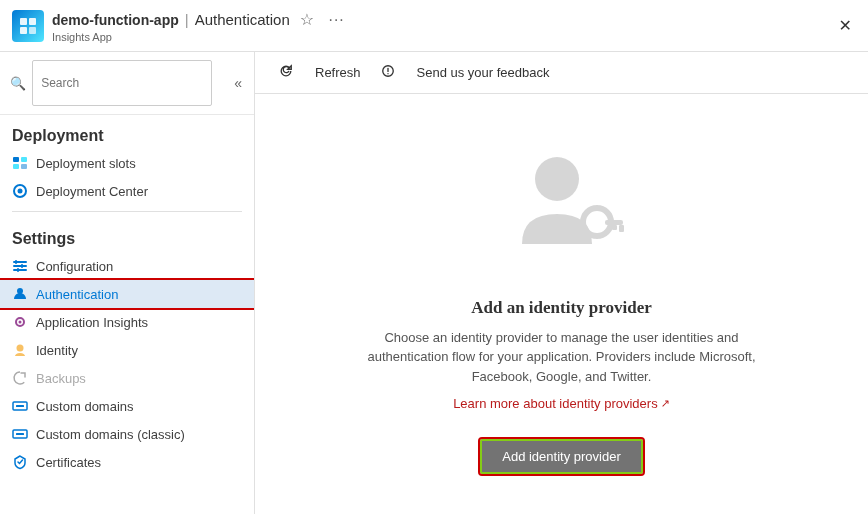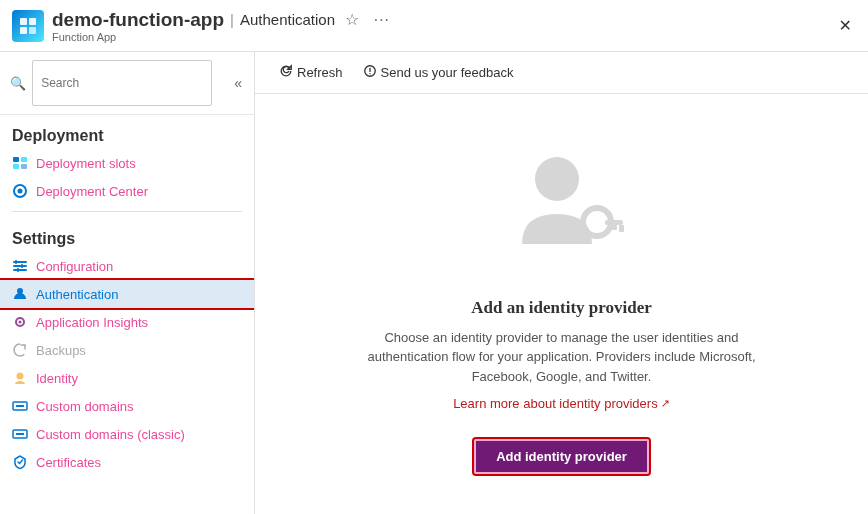--- a/index.html
+++ b/index.html
@@ -7,60 +7,60 @@
 
     
     .title-bar {
       display: flex; align-items: center; justify-content: space-between;
       padding: 8px 12px; border-bottom: 1px solid #e0e0e0; background: #fff; min-height: 46px;
     }
     .title-bar-left { display: flex; align-items: center; gap: 8px; }
     .app-icon { width: 32px; height: 32px; background: linear-gradient(135deg, #0078d4, #50e6ff); border-radius: 4px; display: flex; align-items: center; justify-content: center; flex-shrink: 0; }
     .app-icon svg { width: 20px; height: 20px; }
     .title-text { display: flex; align-items: center; gap: 6px; }
-    .app-name { font-size: 19px; font-weight: 600; color: #333; }
+    .app-name { font-size: 14px; font-weight: 600; color: #333; }
     .title-separator { color: #999; font-size: 15px; }
     .page-name { font-size: 15px; color: #333; }
     .sub-title { font-size: 11px; color: #666; }
     .title-action-btn { background: none; border: none; cursor: pointer; color: #666; font-size: 16px; padding: 2px 4px; }
     .close-btn { color: #333; font-size: 16px; }
 
     
     .main-container { display: flex; flex: 1; overflow: hidden; }
 
     
     .sidebar { width: 255px; border-right: 1px solid #e0e0e0; display: flex; flex-direction: column; overflow: hidden; flex-shrink: 0; }
     .sidebar-search { padding: 8px 10px; border-bottom: 1px solid #e8e8e8; display: flex; align-items: center; gap: 6px; }
     .sidebar-search input { border: 1px solid #ccc; border-radius: 2px; padding: 15px 8px; width: 180px; font-size: 12px; outline: none; color: #555; }
     .sidebar-collapse-btn { margin-left: auto; background: none; border: none; cursor: pointer; color: #666; font-size: 14px; padding: 2px; }
     .sidebar-scroll { flex: 1; overflow-y: auto; overflow-x: hidden; }
     .sidebar-scroll::-webkit-scrollbar { width: 6px; }
     .sidebar-scroll::-webkit-scrollbar-thumb { background: #ccc; }
 
     .section-label { font-size: 16px; font-weight: 700; color: #333; padding: 12px 12px 4px 12px; text-transform: none; }
-    .sidebar-item { display: flex; align-items: center; gap: 8px; padding: 6px 12px; cursor: pointer; color: #ec4899; font-size: 13px; white-space: nowrap; }
+    .sidebar-item { display: flex; align-items: center; gap: 8px; padding: 6px 12px; cursor: pointer; color: #404040; font-size: 13px; white-space: nowrap; }
     .sidebar-item.active { background: #dde9f5; color: #0078d4; outline: 2px solid #c00; }
     .sidebar-item.disabled { color: #aaa; cursor: default; }
     .sidebar-item .item-icon { width: 16px; height: 16px; flex-shrink: 0; display: flex; align-items: center; justify-content: center; }
     .sidebar-divider { border: none; border-top: 1px solid #e0e0e0; margin: 6px 12px; }
 
     
     .content-area { flex: 1; display: flex; flex-direction: column; overflow: hidden; }
     .toolbar { display: flex; align-items: center; gap: 4px; padding: 8px 16px; border-bottom: 1px solid #e0e0e0; }
-    .toolbar-btn { display: flex; align-items: center; gap: 4px; background: none; border: none; cursor: pointer; color: #333; font-size: 13px; padding: 4px 8px; }
+    .toolbar-btn { display: flex; align-items: center; gap: 22px; background: none; border: none; cursor: pointer; color: #333; font-size: 13px; padding: 4px 8px; }
 
     .content-main { flex: 1; display: flex; flex-direction: column; align-items: center; justify-content: center; padding: 20px; text-align: center; overflow-y: auto; }
 
     .illustration { width: 140px; height: 140px; margin-bottom: 24px; opacity: 0.85; }
 
     .content-title { font-size: 17px; font-weight: 600; color: #333; margin-bottom: 10px; font-family: Liberation Serif, serif; }
     .content-desc { font-size: 13px; color: #555; max-width: 420px; line-height: 1.5; margin-bottom: 10px; }
     .content-link { color: #b91c1c; text-decoration: none; font-size: 13px; display: inline-flex; align-items: center; gap: 3px; margin-bottom: 28px; }
 
-    .add-btn { background: #701a75; color: #fff; border: 2px solid #f9a8d4; border-radius: 2px; padding: 8px 20px; font-size: 13px; cursor: pointer; font-weight: 700; outline: 2px solid #c00; }
+    .add-btn { background: #737373; color: #fff; border: 2px solid #84cc16; border-radius: 2px; padding: 8px 20px; font-size: 13px; cursor: pointer; font-weight: 400; outline: 2px solid #c00; }
   </style>
 </head>
 <body>
 
 <div class="title-bar">
   <div class="title-bar-left">
     <div class="app-icon">
       <svg viewBox="0 0 20 20" fill="none">
         <rect x="2" y="2" width="7" height="7" rx="1" fill="#fff" opacity="0.9"></rect>
         <rect x="11" y="2" width="7" height="7" rx="1" fill="#fff" opacity="0.9"></rect>
@@ -69,21 +69,21 @@
       </svg>
     </div>
     <div>
       <div class="title-text">
         <span class="app-name">demo-function-app</span>
         <span class="title-separator">|</span>
         <span class="page-name">Authentication</span>
         <button class="title-action-btn" title="Favorite">☆</button>
         <button class="title-action-btn">···</button>
       </div>
-      <div class="sub-title">Function App</div>
+      <div class="sub-title">Insights App</div>
     </div>
   </div>
   <button class="title-action-btn close-btn">✕</button>
 </div>
 
 <div class="main-container">
 
   <div class="sidebar">
     <div class="sidebar-search">
       <span style="color:#666; font-size:13px;">🔍</span>
@@ -142,37 +142,37 @@
       </div>
       <div class="sidebar-item">
         <span class="item-icon">
           <svg width="16" height="16" viewBox="0 0 16 16">
               <circle cx="8" cy="8" r="4" fill="none" stroke="#9b4a97" stroke-width="2"></circle>
               <circle cx="8" cy="8" r="1.5" fill="#9b4a97"></circle>
             </svg>
         </span>
         <span>Application Insights</span>
       </div>
+      <div class="sidebar-item">
+        <span class="item-icon">
+          <svg width="16" height="16" viewBox="0 0 16 16">
+              <circle cx="8" cy="6" r="3.5" fill="#f5a623" opacity="0.7"></circle>
+              <path d="M8 11c-3 0-5 1.5-5 3h10c0-1.5-2-3-5-3z" fill="#f5a623" opacity="0.7"></path>
+            </svg>
+        </span>
+        <span>Identity</span>
+      </div>
       <div class="sidebar-item disabled">
         <span class="item-icon">
           <svg width="16" height="16" viewBox="0 0 16 16">
               <path d="M8 2a6 6 0 1 0 4.24 10.24" stroke="#aaa" stroke-width="1.5" fill="none"></path>
               <path d="M13 7V3h-4" stroke="#aaa" stroke-width="1.5" fill="none" stroke-linecap="round"></path>
             </svg>
         </span>
         <span style="color:#aaa;">Backups</span>
-      </div>
-      <div class="sidebar-item">
-        <span class="item-icon">
-          <svg width="16" height="16" viewBox="0 0 16 16">
-              <circle cx="8" cy="6" r="3.5" fill="#f5a623" opacity="0.7"></circle>
-              <path d="M8 11c-3 0-5 1.5-5 3h10c0-1.5-2-3-5-3z" fill="#f5a623" opacity="0.7"></path>
-            </svg>
-        </span>
-        <span>Identity</span>
       </div>
       <div class="sidebar-item">
         <span class="item-icon">
           <svg width="16" height="16" viewBox="0 0 16 16">
               <rect x="1" y="4" width="14" height="8" rx="1" fill="none" stroke="#0078d4" stroke-width="1.5"></rect>
               <rect x="4" y="7" width="8" height="2" rx="0.5" fill="#0078d4"></rect>
             </svg>
         </span>
         <span>Custom domains</span>
       </div>

